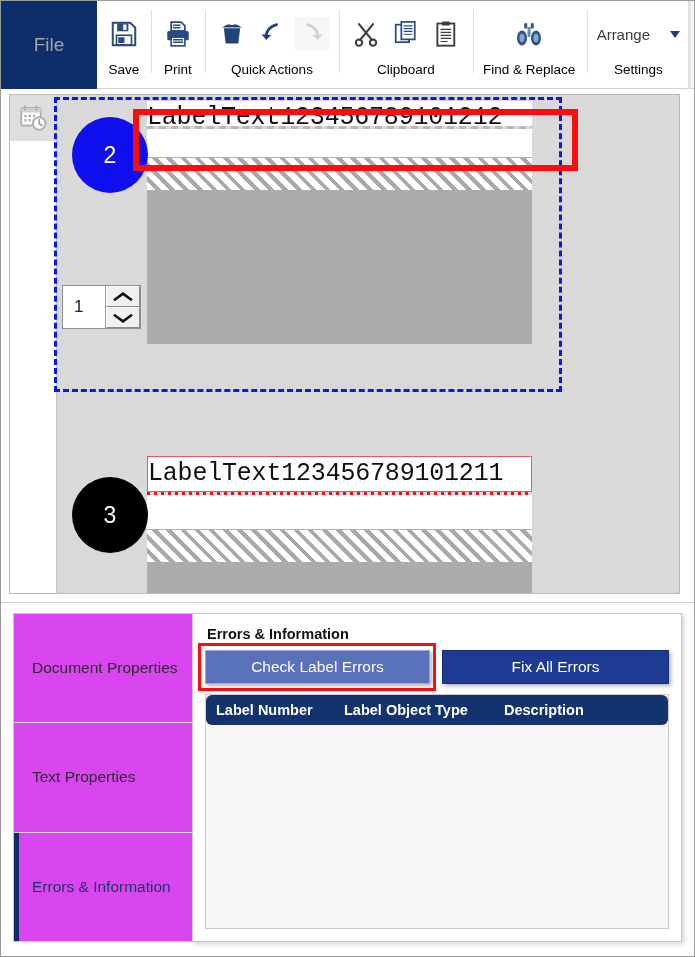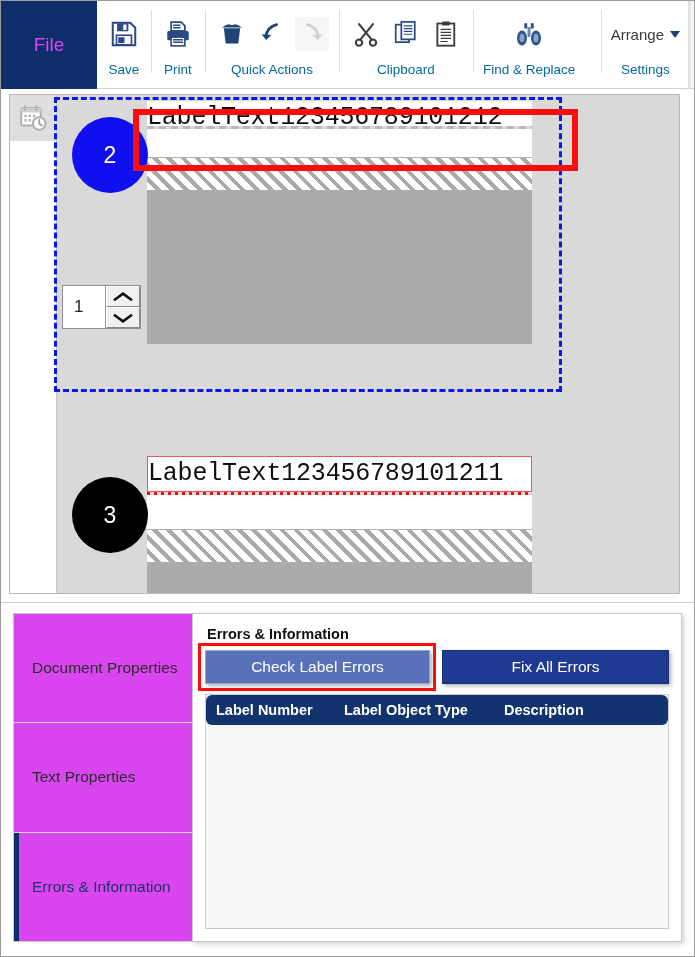--- a/index.html
+++ b/index.html
@@ -24,21 +24,21 @@
     height:88px;
     background:#ffffff;
     border-bottom:1px solid #d4d4d4;
     display:flex;align-items:stretch;
     flex:none;
     box-sizing:border-box;
   }
   .file-tab{
     width:96px;height:88px;
     background:#0d2d6b;
-    color:#d946ef;
+    color:#a3a3a3;
     display:flex;align-items:center;justify-content:center;
     font-size:19px;
     flex:none;
     cursor:pointer;
   }
   .rgroup{
     position:relative;
     display:flex;flex-direction:column;
     align-items:center;justify-content:flex-start;
     padding:6px 10px 0 10px;
@@ -47,21 +47,21 @@
   }
   .rgroup + .rgroup::before{
     content:"";position:absolute;left:0;top:9px;bottom:16px;
     width:1px;background:#dfdfdf;
   }
   .rgroup-icons{
     display:flex;align-items:center;justify-content:center;
     gap:6px;height:54px;
   }
   .rgroup-label{
-    font-size:13.5px;color:#0369a1;
+    font-size:13.5px;color:#000000;
     text-align:center;line-height:18px;
     white-space:nowrap;
   }
   .ricon{
     width:34px;height:34px;
     display:flex;align-items:center;justify-content:center;
     cursor:pointer;
   }
   .ricon.disabled{background:#ededed;opacity:.45;}
   .ribbon-right{
@@ -71,21 +71,21 @@
   .arrange-wrap{
     display:flex;flex-direction:column;align-items:center;
     justify-content:flex-start;padding:6px 14px 0 10px;
     height:88px;box-sizing:border-box;position:relative;
   }
   .arrange-wrap::before{
     content:"";position:absolute;left:0;top:9px;bottom:16px;
     width:1px;background:#dfdfdf;
   }
   .arrange-btn{
-    height:54px;display:flex;align-items:center;gap:6px;
+    height:54px;display:flex;align-items:center;gap:20px;
     font-size:15px;color:#3a3a3a;cursor:pointer;
   }
   .caret{
     width:0;height:0;border-left:5px solid transparent;
     border-right:5px solid transparent;border-top:7px solid #1f3f7a;
   }
 
   
   .canvas-outer{
     position:relative;

